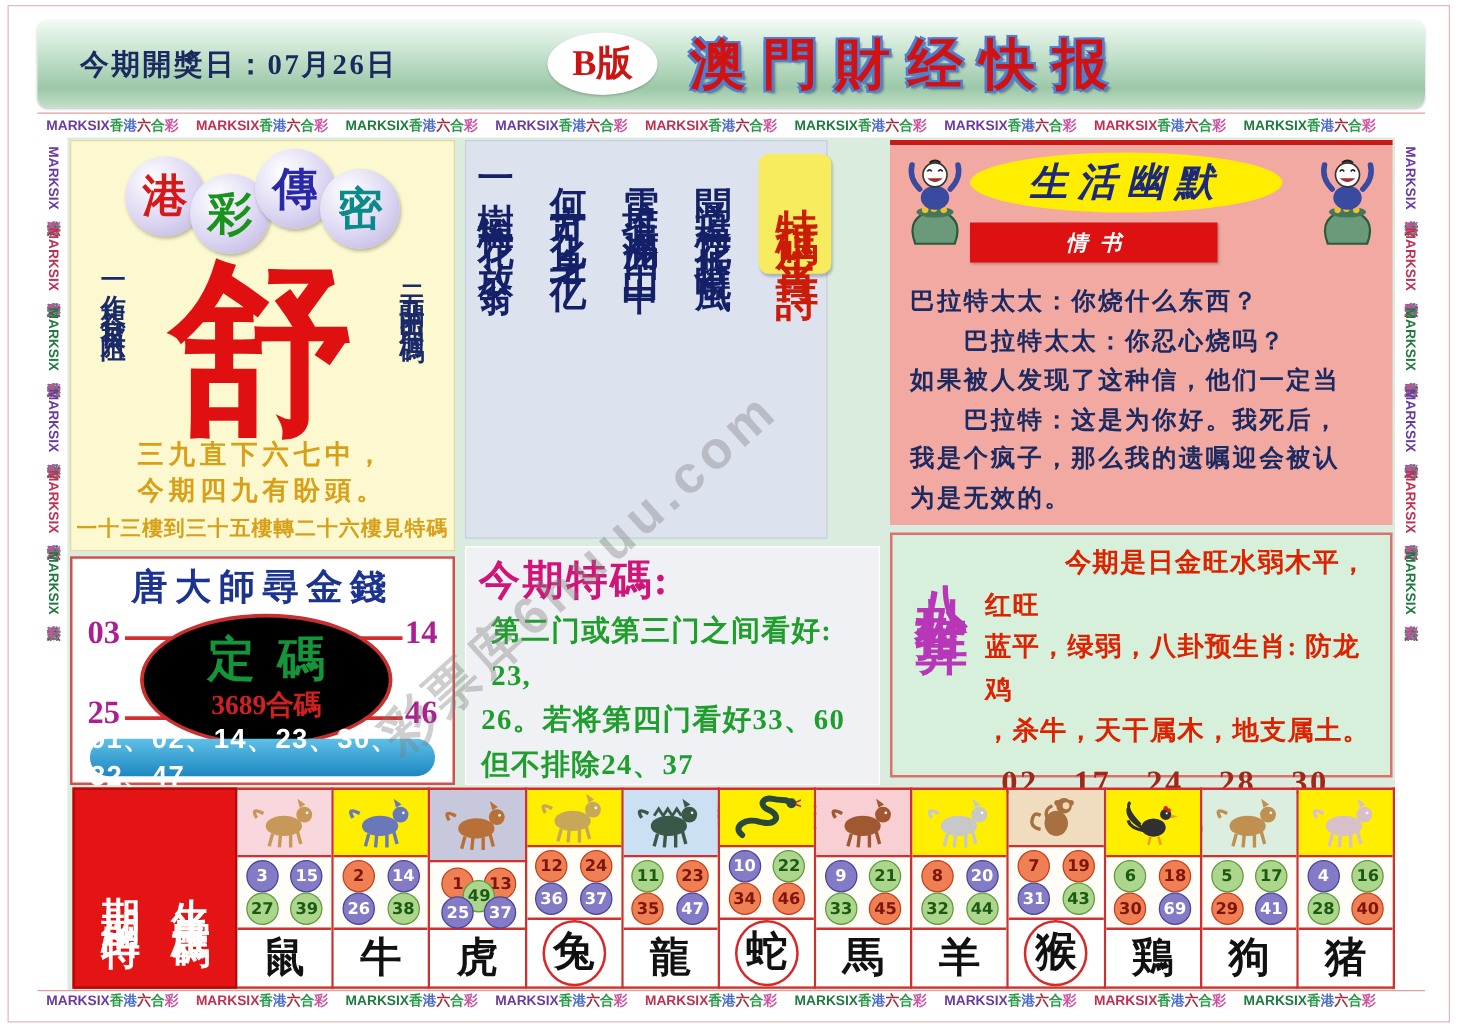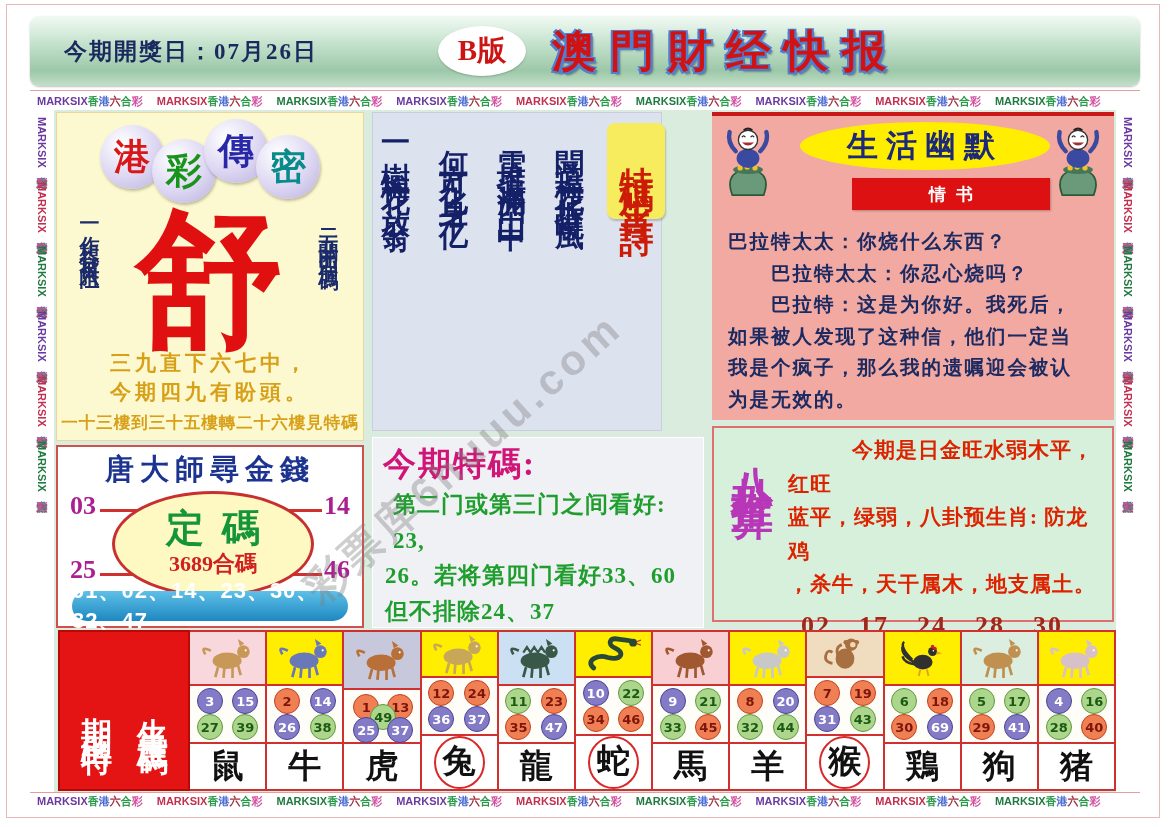--- a/index.html
+++ b/index.html
@@ -56,21 +56,21 @@
   .gold-lines{text-align:center;font-size:21px;letter-spacing:4px;line-height:1.4;margin-top:-6px;}
   .gold-footer{text-align:center;font-size:16.5px;letter-spacing:1px;margin-top:4px;}
 
   
   .p-master{left:2px;top:335px;width:308px;height:183px;background:#ffffff;border:2px solid #d05050;}
   .m-title{text-align:center;color:#1c3490;font-weight:bold;font-size:29px;letter-spacing:6px;margin-top:3px;
     font-family:"Liberation Serif","DejaVu Serif",serif;}
   .m-line{position:absolute;height:3px;background:#d03030;}
   .m-num{position:absolute;color:#aa2090;font-weight:bold;font-size:26px;font-family:"Liberation Serif","DejaVu Serif",serif;}
   .m-ellipse{position:absolute;left:54px;top:44px;width:196px;height:100px;border:3px solid #c83030;border-radius:50%;
-    background:#fef9c3;display:flex;flex-direction:column;align-items:center;justify-content:center;}
+    background:#000000;display:flex;flex-direction:column;align-items:center;justify-content:center;}
   .m-fix{color:#14953a;font-weight:bold;font-size:38px;letter-spacing:18px;text-indent:18px;line-height:1;
     font-family:"Liberation Serif","DejaVu Serif",serif;}
   .m-sub{color:#d02020;font-weight:bold;font-size:22px;margin-top:2px;font-family:"Liberation Serif","DejaVu Serif",serif;}
   .m-pill{position:absolute;left:14px;bottom:5px;width:276px;height:30px;border-radius:16px;
     background:linear-gradient(180deg,#5fc0e8,#1d88c0);color:#ffffff;font-weight:bold;font-size:22px;
     display:flex;align-items:center;justify-content:center;letter-spacing:1px;}
 
   
   .p-poem{left:318px;top:2px;width:290px;height:319px;background:#dde2ef;border:1px solid #c8cede;
     display:flex;flex-direction:row;justify-content:center;align-items:flex-start;}
@@ -86,21 +86,21 @@
     font-family:"Liberation Serif","DejaVu Serif",serif;}
   .sp-line{color:#1f9e2e;font-weight:bold;font-size:23px;letter-spacing:1px;line-height:1.55;margin-left:12px;
     font-family:"Liberation Serif","DejaVu Serif",serif;}
   .sp-line.first{margin-left:20px;}
   .sp-footer{color:#9e1f14;font-weight:bold;font-size:21px;letter-spacing:2px;margin:10px 0 0 4px;
     font-family:"Liberation Serif","DejaVu Serif",serif;}
 
   
   .p-humor{left:658px;top:2px;width:402px;height:308px;background:#f2a9a2;border-top:4px solid #c81818;}
   .hu-head{display:flex;align-items:flex-start;justify-content:space-between;padding:6px 8px 0 8px;}
-  .hu-center{display:flex;flex-direction:column;align-items:flex-end;flex:1;}
+  .hu-center{display:flex;flex-direction:column;align-items:flex-start;flex:1;font-style:italic;}
   .hu-ellipse{background:#ffee00;border-radius:50%;width:250px;height:48px;display:flex;align-items:center;justify-content:center;
     color:#1c2878;font-weight:bold;font-size:31px;letter-spacing:8px;font-family:"Liberation Serif","DejaVu Serif",serif;}
   .hu-sub{background:#dd1111;color:#ffffff;font-weight:bold;font-size:17px;letter-spacing:10px;text-indent:10px;
     width:198px;height:32px;display:flex;align-items:center;justify-content:center;margin-top:8px;
     font-family:"Liberation Serif","DejaVu Serif",serif;box-shadow:1px 1px 2px rgba(0,0,0,.25);}
   .hu-text{margin:16px 14px 0 16px;color:#1c2a62;font-weight:bold;font-size:19.5px;line-height:1.62;letter-spacing:2px;
     font-family:"Liberation Serif","DejaVu Serif",serif;}
 
   
   .p-bagua{left:658px;top:316px;width:402px;height:196px;background:#d6f0dc;border:2px solid #e07070;display:flex;}
@@ -250,22 +250,22 @@
               <ellipse cx="32" cy="40" rx="13" ry="11" fill="#3a4aa0"></ellipse>
               <circle cx="32" cy="19" r="11" fill="#ffffff" stroke="#333333" stroke-width="1.5"></circle>
               <path d="M25 16 q2 -3 4 0 M35 16 q2 -3 4 0" stroke="#222222" stroke-width="1.5" fill="none"></path>
               <path d="M25 22 q7 7 14 0 Z" fill="#a03030"></path>
               <path d="M27 8 q5 -4 10 0" stroke="#222222" stroke-width="2" fill="none"></path>
             </svg></span>
       </div>
       <div class="hu-text" id="hu-text">
           <div>巴拉特太太：你烧什么东西？</div>
           <div>　　巴拉特太太：你忍心烧吗？</div>
+          <div>如果被人发现了这种信，他们一定当</div>
           <div>　　巴拉特：这是为你好。我死后，</div>
-          <div>如果被人发现了这种信，他们一定当</div>
           <div>我是个疯子，那么我的遗嘱迎会被认</div>
           <div>为是无效的。</div>
         </div>
     </div>
 
     <div class="panel p-bagua">
       <div class="bg-title">八卦推算</div>
       <div class="bg-body">
         <div id="bg-lines">
             <div class="bg-line first">今期是日金旺水弱木平，红旺</div>

